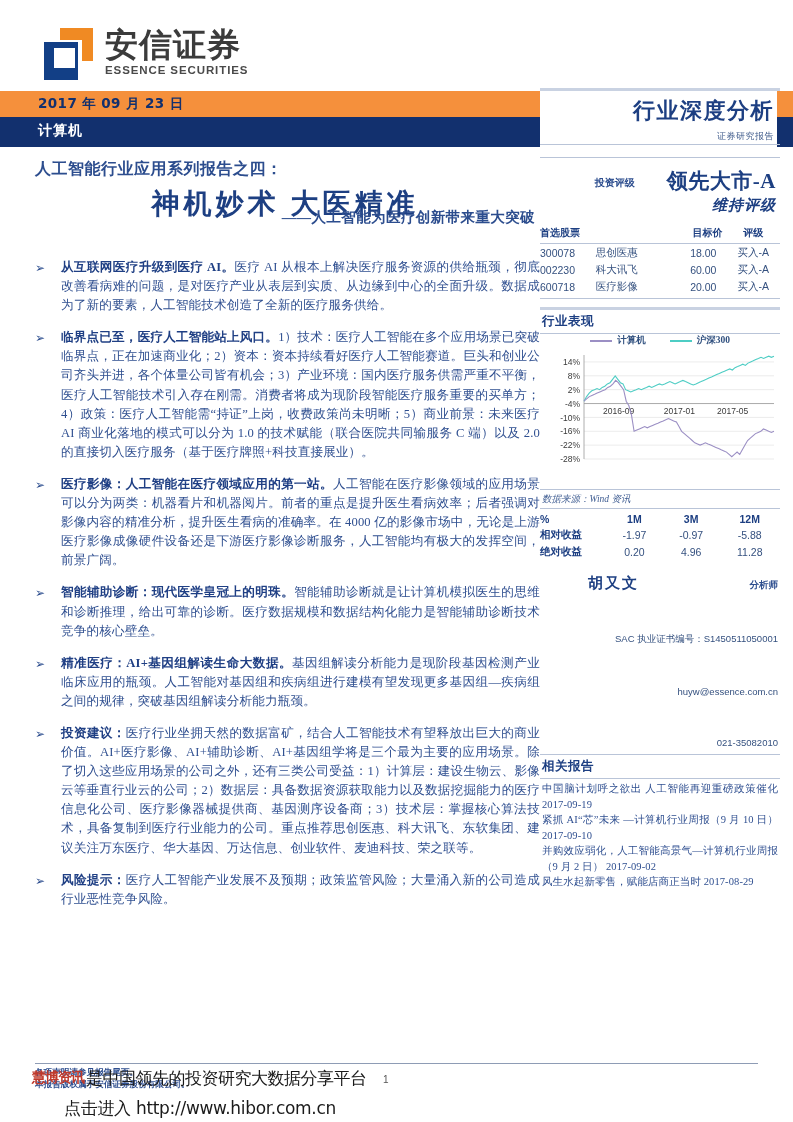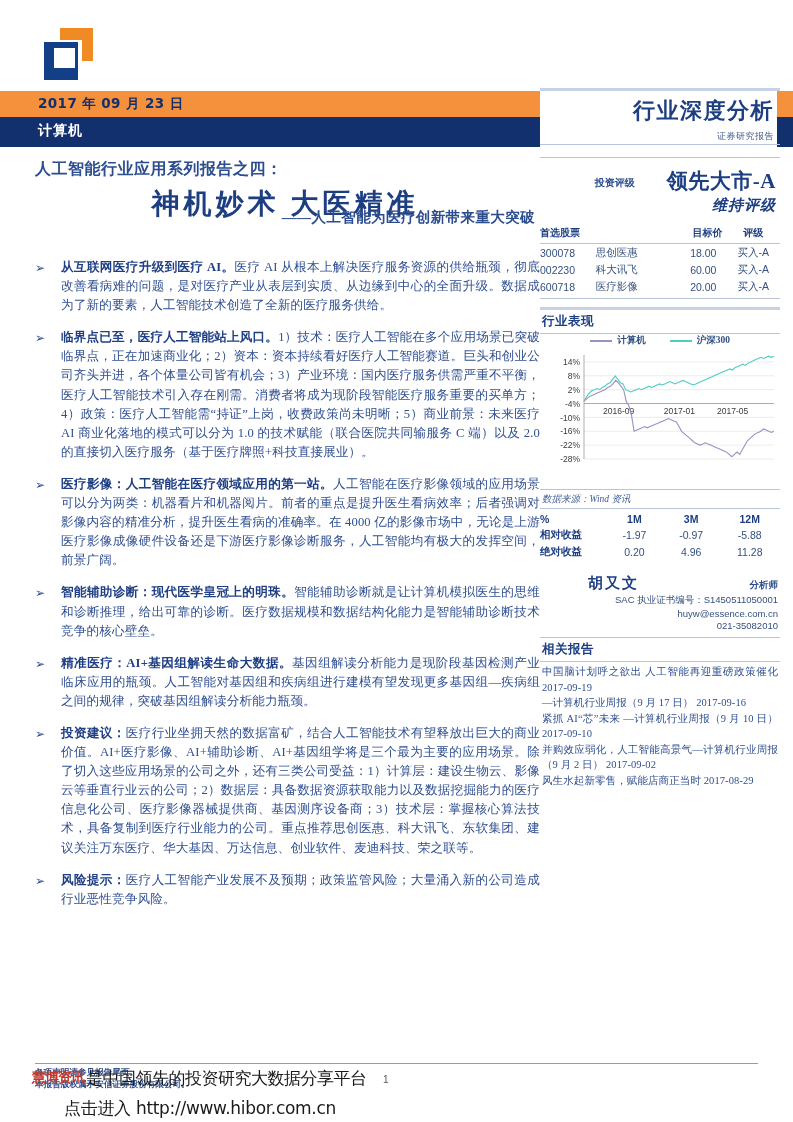--- a/index.html
+++ b/index.html
@@ -181,20 +181,21 @@
 
   
   .analyst{margin-top:14px;}
   .analyst-row{display:flex;align-items:baseline;justify-content:space-between;padding:0 2px;}
   .analyst-name{font-size:15px;font-weight:bold;color:#1d3f82;letter-spacing:2px;
     padding-left:46px;}
   .analyst-role{font-size:9.5px;color:#2c4d8e;font-weight:bold;}
   .analyst-line{
     text-align:right;font-size:9.5px;color:#34507f;padding:1px 2px 0 0;
     font-family:"Liberation Sans","DejaVu Sans",sans-serif;
+    margin-top:39px;
   }
 
   
   .rel-list{padding:2px 2px 0 2px;}
   .rel-item{
     font-size:10.5px;line-height:15.5px;color:#2f4f90;text-align:justify;
     letter-spacing:.1px;
   }
 
   
@@ -234,20 +235,24 @@
 <body>
 
 <div class="page">
 
   <div class="logo-wrap">
     <div class="logo-mark">
       <div class="sq-orange"></div>
       <div class="sq-white"></div>
       <div class="sq-blue"></div>
       <div class="sq-inner"></div>
+    </div>
+    <div>
+      <div class="logo-text-cn">安信证券</div>
+      <div class="logo-text-en">ESSENCE SECURITIES</div>
     </div>
   </div>
 
   <div class="bar-orange"></div>
   <div class="bar-blue"></div>
   <div class="bar-cut"></div>
   <div class="side-corner-o"></div>
   <div class="side-corner-b"></div>
   <div class="bar-date">2017 年 09 月 23 日</div>
   <div class="bar-sector">计算机</div>
@@ -417,21 +422,20 @@
       <div class="analyst-line">huyw@essence.com.cn</div>
       <div class="analyst-line">021-35082010</div>
     </div>
 
     <div style="height:6px"></div>
     <div class="side-rule-thin"></div>
     <div class="sec-title">相关报告</div>
     <div class="side-rule-thin"></div>
     <div class="rel-list" id="rel-body">
         <div class="rel-item">中国脑计划呼之欲出 人工智能再迎重磅政策催化  2017-09-19</div>
-        <div class="rel-item">—计算机行业周报（9 月 17 日） 2017-09-16</div>
         <div class="rel-item">紧抓 AI“芯”未来 —计算机行业周报（9 月 10 日） 2017-09-10</div>
         <div class="rel-item">并购效应弱化，人工智能高景气—计算机行业周报（9 月 2 日） 2017-09-02</div>
         <div class="rel-item">风生水起新零售，赋能店商正当时 2017-08-29</div>
       </div>
 
   </div>
 
   <div class="foot-rule"></div>
   <div class="foot-disc" id="foot-disc">
       <div>各项声明请参见报告尾页。</div>

